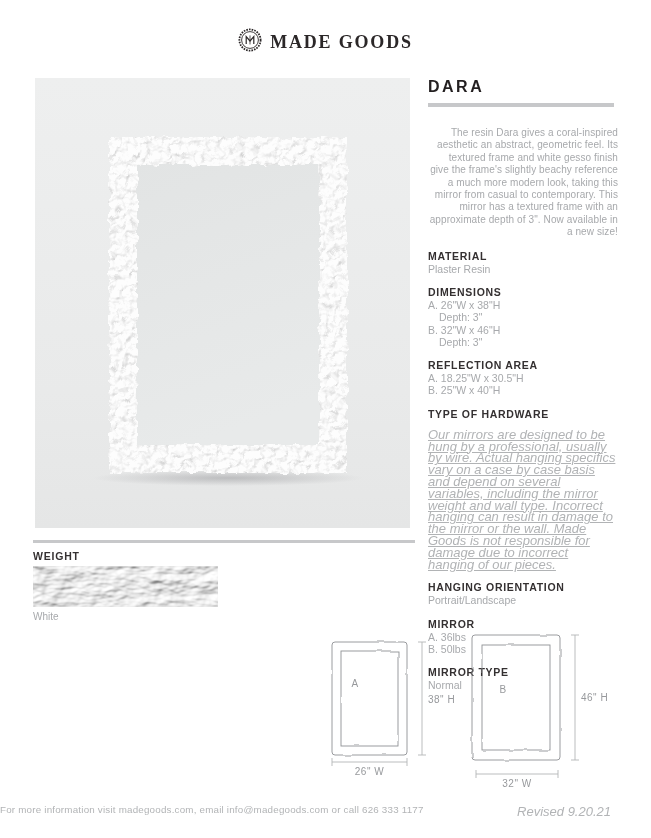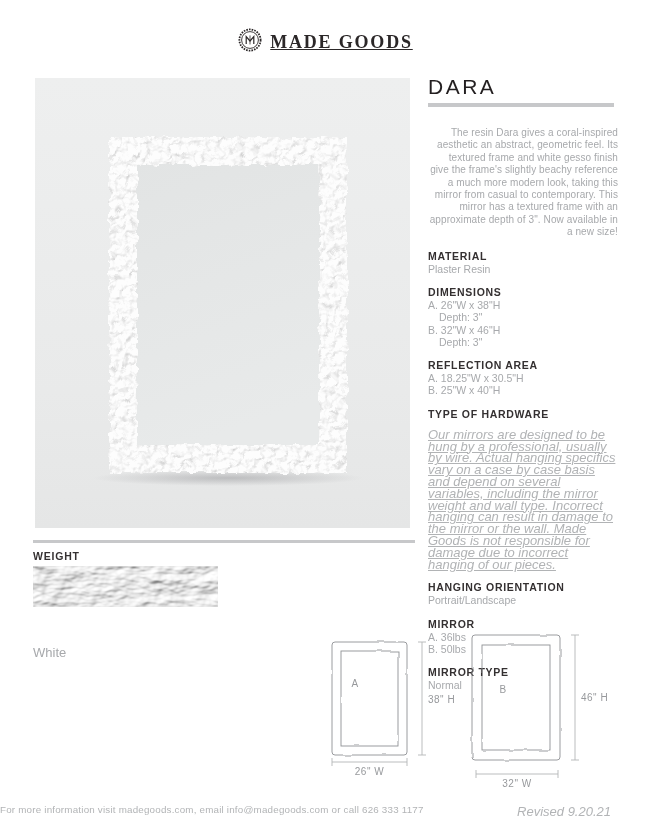--- a/index.html
+++ b/index.html
@@ -1,31 +1,31 @@
 <!DOCTYPE html>
 <html><head>
 <meta charset="utf-8">
 <style>
   html,body{margin:0;padding:0;background:#ffffff;}
   .page{
     position:relative;width:651px;height:838px;background:#ffffff;overflow:hidden;
     font-family:"Liberation Sans", sans-serif;color:#2b2728;
   }
   
-  .header{position:absolute;top:28px;left:0;right:0;display:flex;justify-content:center;align-items:center;gap:8px;text-decoration:underline;}
+  .header{position:absolute;top:28px;left:0;right:0;display:flex;justify-content:center;align-items:center;gap:8px;}
   .brand{font-family:"Liberation Serif", serif;font-size:18px;font-weight:700;letter-spacing:1.8px;color:#2b2728;}
   
   .image-box{position:absolute;left:35px;top:78px;width:375px;height:450px;}
   .left-divider{position:absolute;left:33px;top:540px;width:382px;height:3px;background:#c7c8ca;}
   .finish-label{position:absolute;left:33px;top:550px;font-size:10.5px;font-weight:700;letter-spacing:0.8px;color:#343031;}
   .swatch{position:absolute;left:33px;top:566px;width:185px;height:41px;overflow:hidden;}
-  .swatch-name{position:absolute;left:33px;top:611px;font-size:13px;color:#a7a9ac;margin-top:34px;}
+  .swatch-name{position:absolute;left:33px;top:611px;font-size:10px;color:#a7a9ac;}
   
   .col-right{position:absolute;left:428px;top:76px;width:190px;}
-  .title{font-size:21px;font-weight:400;letter-spacing:2.5px;color:#231f20;line-height:22px;}
+  .title{font-size:16px;font-weight:700;letter-spacing:2.5px;color:#231f20;line-height:22px;}
   .title-divider{height:4px;background:#c7c8ca;margin:5px 0 0 0;width:186px;}
   .desc{margin-top:20px;font-size:10px;line-height:12.4px;color:#a7a9ac;letter-spacing:0.1px;text-align:right;}
   .spec-label{margin-top:11px;font-size:10.5px;font-weight:700;letter-spacing:0.7px;color:#343031;line-height:13px;}
   .spec-line{font-size:10.5px;line-height:12.3px;color:#a7a9ac;}
   .indent{padding-left:11px;}
   .note{margin-top:8px;font-size:13px;line-height:11.8px;font-style:italic;color:#b1b3b5;text-decoration:underline;}
   
   .diagrams{position:absolute;left:320px;top:632px;width:310px;height:165px;}
   .diagrams svg{position:absolute;left:0;top:0;}
   .diag-label{position:absolute;font-size:10px;color:#97999c;letter-spacing:0.5px;}

